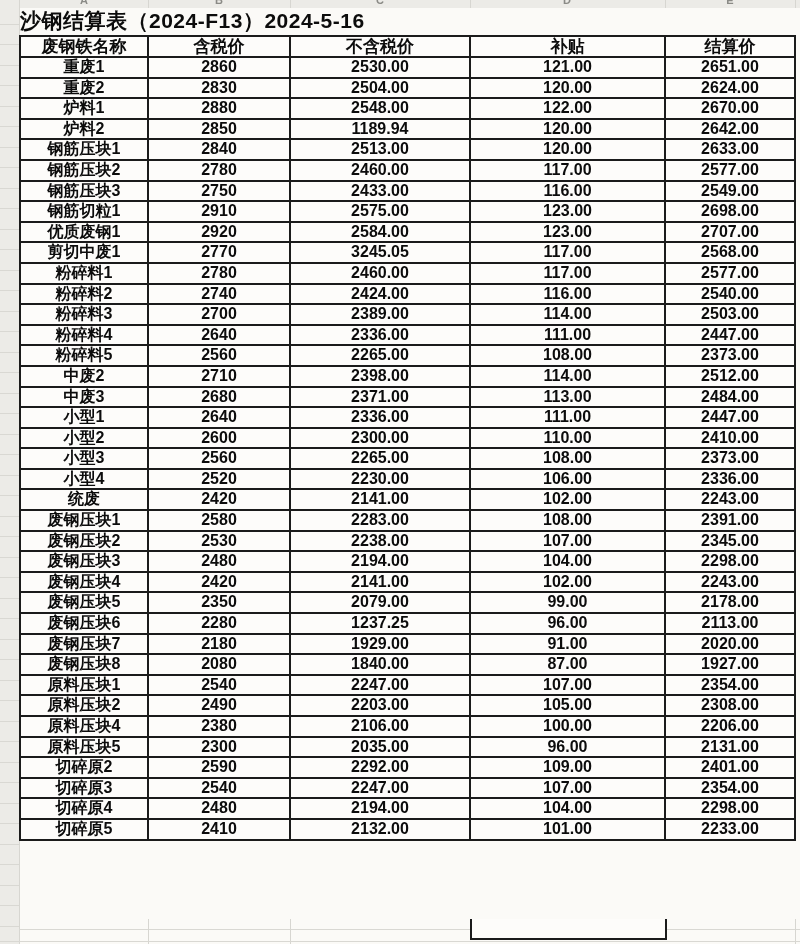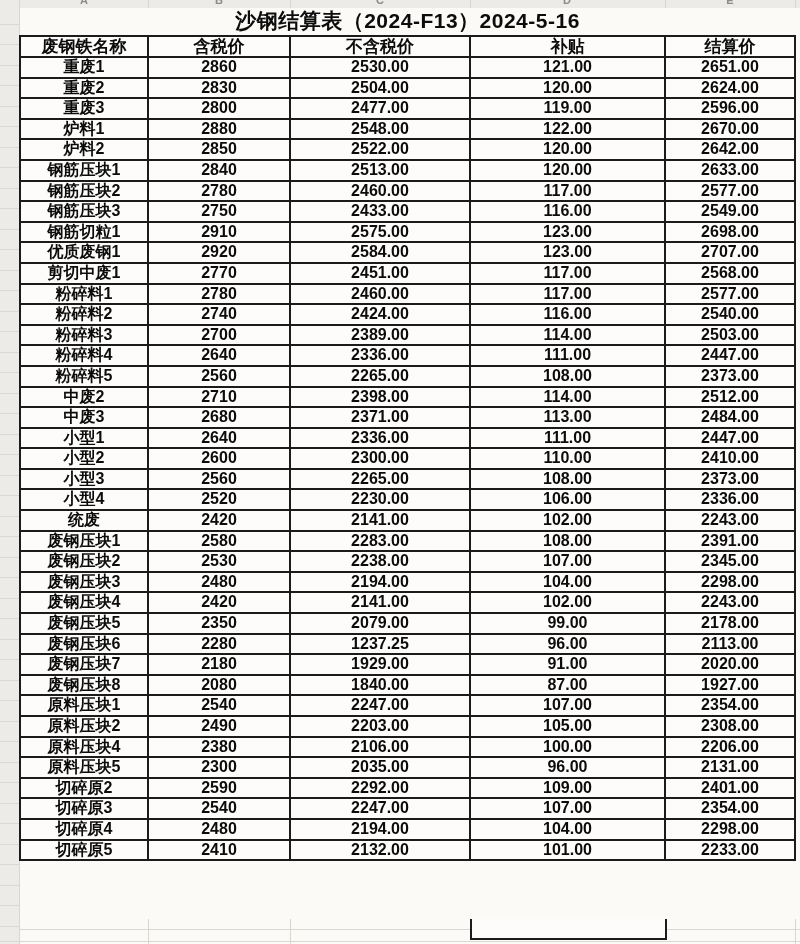--- a/index.html
+++ b/index.html
@@ -28,21 +28,21 @@
     position:absolute; left:0; top:8px; width:19px; height:936px;
     background-color:#ecebe7;
     background-image:repeating-linear-gradient(to bottom,
       transparent 0px, transparent 19.5px, #d9d8d3 19.5px, #d9d8d3 20.5px);
     background-position:0 -4px;
     border-right:1px solid #d7d6d1;
   }
 
   .sheet-title {
     position:absolute; left:20px; top:7px; width:775px; height:27px;
-    text-align:center; font-size:21px; font-weight:bold; color:#0c0c0c;
+    text-align:left; font-size:21px; font-weight:bold; color:#0c0c0c;
     line-height:27px; letter-spacing:0.5px; white-space:nowrap;
   }
 
   table.settlement {
     position:absolute; left:19px; top:35px; width:777px;
     border-collapse:collapse; table-layout:fixed;
     background:#fdfcfa;
   }
   .settlement th, .settlement td {
     border:2px solid #1b1b1b;
@@ -115,37 +115,30 @@
           <td>2651.00</td>
         </tr>
         <tr>
           <td>重废2</td>
           <td>2830</td>
           <td>2504.00</td>
           <td>120.00</td>
           <td>2624.00</td>
         </tr>
         <tr>
-          <td>重废3</td>
-          <td>2800</td>
-          <td>2477.00</td>
-          <td>119.00</td>
-          <td>2596.00</td>
-        </tr>
-        <tr>
           <td>炉料1</td>
           <td>2880</td>
           <td>2548.00</td>
           <td>122.00</td>
           <td>2670.00</td>
         </tr>
         <tr>
           <td>炉料2</td>
           <td>2850</td>
-          <td>2522.00</td>
+          <td>1189.94</td>
           <td>120.00</td>
           <td>2642.00</td>
         </tr>
         <tr>
           <td>钢筋压块1</td>
           <td>2840</td>
           <td>2513.00</td>
           <td>120.00</td>
           <td>2633.00</td>
         </tr>
@@ -173,21 +166,21 @@
         <tr>
           <td>优质废钢1</td>
           <td>2920</td>
           <td>2584.00</td>
           <td>123.00</td>
           <td>2707.00</td>
         </tr>
         <tr>
           <td>剪切中废1</td>
           <td>2770</td>
-          <td>2451.00</td>
+          <td>3245.05</td>
           <td>117.00</td>
           <td>2568.00</td>
         </tr>
         <tr>
           <td>粉碎料1</td>
           <td>2780</td>
           <td>2460.00</td>
           <td>117.00</td>
           <td>2577.00</td>
         </tr>

